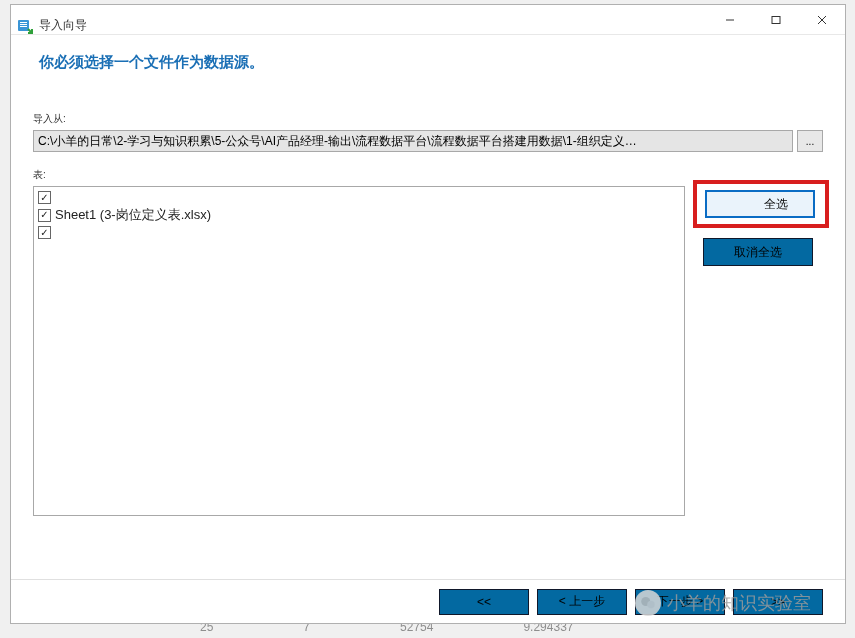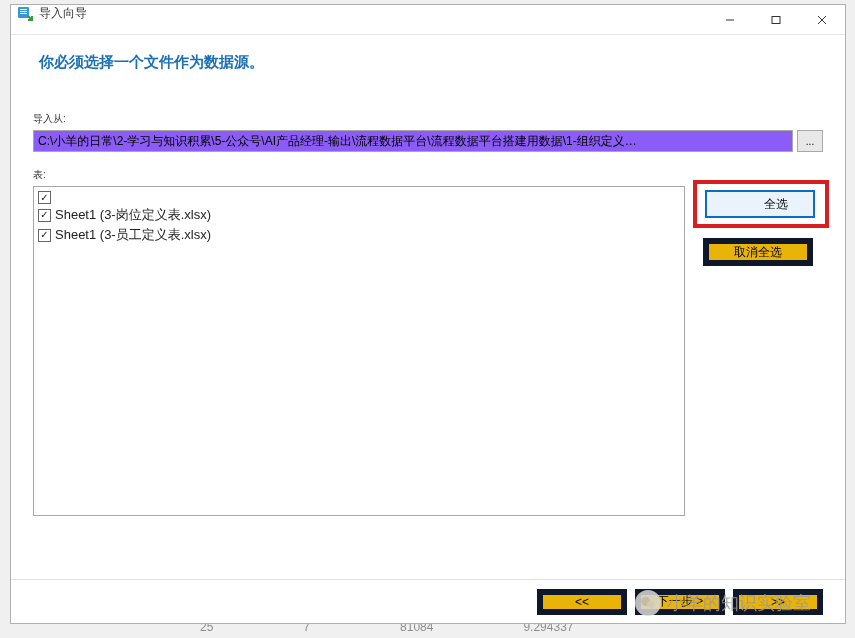--- a/index.html
+++ b/index.html
@@ -19,21 +19,21 @@
       width: 836px;
       height: 620px;
       background: #ffffff;
       border: 1px solid #b0b0b0;
       display: flex;
       flex-direction: column;
     }
     .titlebar {
       height: 30px;
       display: flex;
-      align-items: flex-start;
+      align-items: flex-end;
       padding-left: 6px;
       border-bottom: 1px solid #e8e8e8;
     }
     .app-icon {
       width: 16px;
       height: 16px;
       margin-right: 6px;
       display: inline-flex;
     }
     .title-text {
@@ -77,21 +77,21 @@
       gap: 4px;
       margin-bottom: 16px;
     }
     .path-input {
       flex: 1;
       border: 1px solid #a8a8a8;
       padding: 2px 4px;
       font-size: 12px;
       height: 22px;
       font-family: inherit;
-      background: #8b5cf6;
+      background: #e5e5e5;
       overflow: hidden;
       white-space: nowrap;
     }
     .browse-btn {
       width: 26px;
       height: 22px;
       border: 1px solid #a8a8a8;
       background: #e8e8e8;
       font-size: 10px;
       display: flex;
@@ -141,22 +141,22 @@
     .highlight-box {
       border: 4px solid #d81e1e;
       padding: 6px 8px;
       margin-top: -6px;
       margin-left: -10px;
       margin-right: -6px;
     }
     .btn {
       width: 110px;
       height: 28px;
-      border: 6px solid #0f172a;
-      background: #eab308;
+      border: 1px solid #0f172a;
+      background: #0369a1;
       font-size: 12px;
       cursor: pointer;
       display: flex;
       align-items: center;
       justify-content: center;
       font-family: inherit;
     }
     .btn.focused {
       border: 2px solid #0a6cc4;
       background: #eaf3fb;
@@ -206,21 +206,21 @@
       gap: 90px;
       opacity: 0.7;
     }
   </style>
 </head>
 <body>
 
 <div class="bg-row">
   <span>25</span>
   <span>7</span>
-  <span>81084</span>
+  <span>52754</span>
   <span>9.294337</span>
 </div>
 
 <div class="window">
 
   <div class="titlebar">
     <span class="app-icon">
       <svg viewBox="0 0 16 16" width="16" height="16">
         <rect x="1" y="2" width="11" height="11" fill="#3a95d6" rx="1"></rect>
         <rect x="3" y="4" width="7" height="1" fill="#fff"></rect>
@@ -264,34 +264,34 @@
       <div class="listbox">
         <div class="list-item">
           <span class="checkbox">✓</span>
         </div>
         <div class="list-item">
           <span class="checkbox">✓</span>
           <span>Sheet1 (3-岗位定义表.xlsx)</span>
         </div>
         <div class="list-item">
           <span class="checkbox">✓</span>
-          <span>Sheet1 (3-员工定义表.xlsx)</span>
         </div>
       </div>
       <div class="side-buttons">
         <div class="highlight-box">
           <button class="btn focused">全选</button>
         </div>
         <button class="btn">取消全选</button>
       </div>
     </div>
   </div>
 
   <div class="footer">
     <button class="btn">&lt;&lt;</button>
+    <button class="btn">&lt; 上一步</button>
     <button class="btn">下一步 &gt;</button>
     <button class="btn">&gt;&gt;</button>
   </div>
 
 </div>
 
 <div class="watermark">
   <span class="wm-icon">
     <svg viewBox="0 0 24 24" width="18" height="18">
         <circle cx="9" cy="10" r="6" fill="#bdbdbd"></circle>

